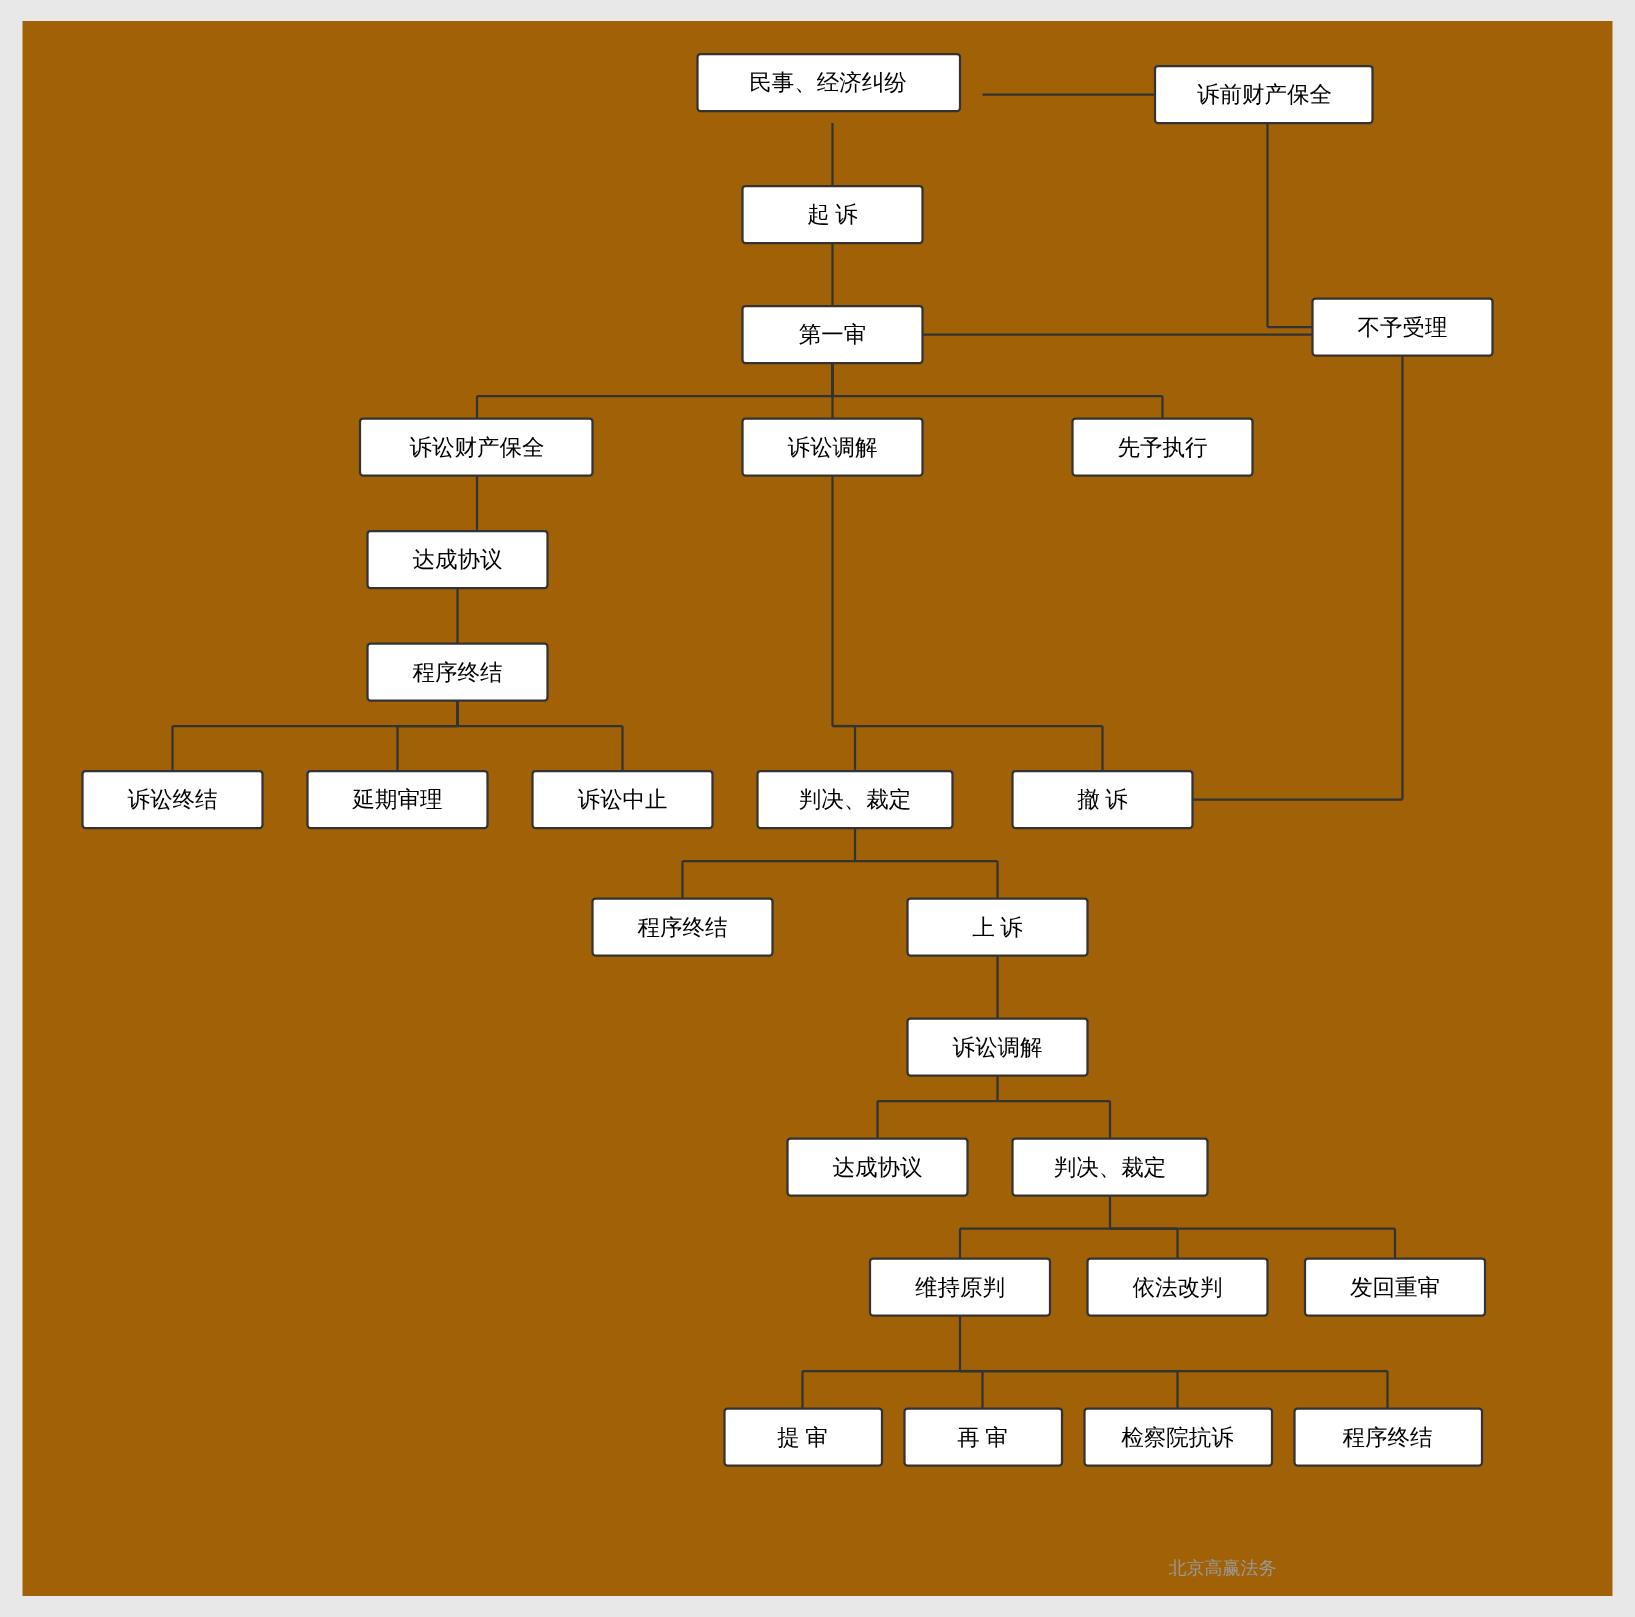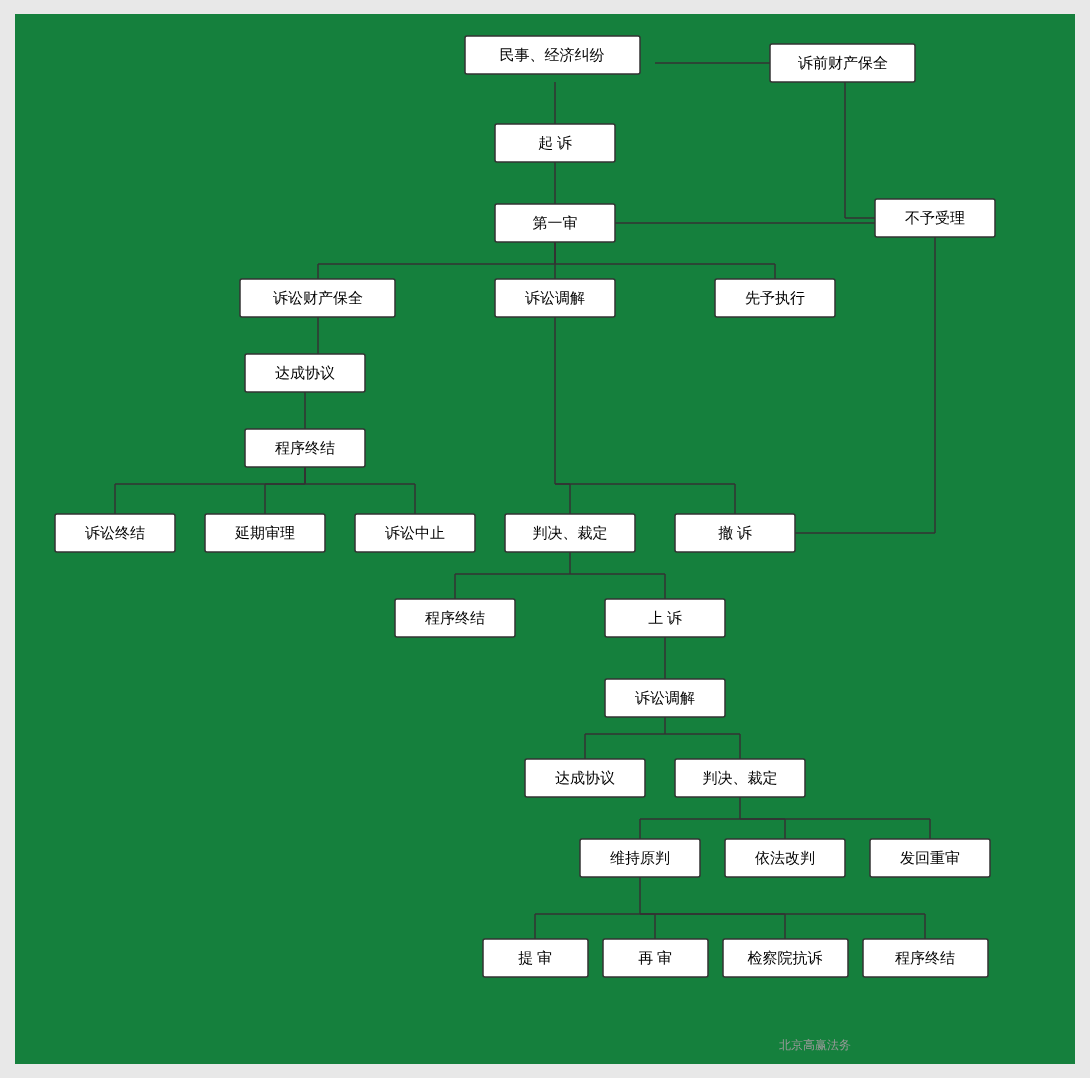--- a/index.html
+++ b/index.html
@@ -8,21 +8,21 @@
       width: 1090px;
       height: 1078px;
       font-family: "SimSun", "宋体", serif;
       font-size: 14px;
       overflow: hidden;
       display: flex;
       align-items: center;
       justify-content: center;
     }
     .diagram-container {
-      background: #15803d;
+      background: #a16207;
       width: 1060px;
       height: 1050px;
       position: relative;
     }
     svg {
       position: absolute;
       top: 0; left: 0;
       width: 100%; height: 100%;
     }
     .node rect {

